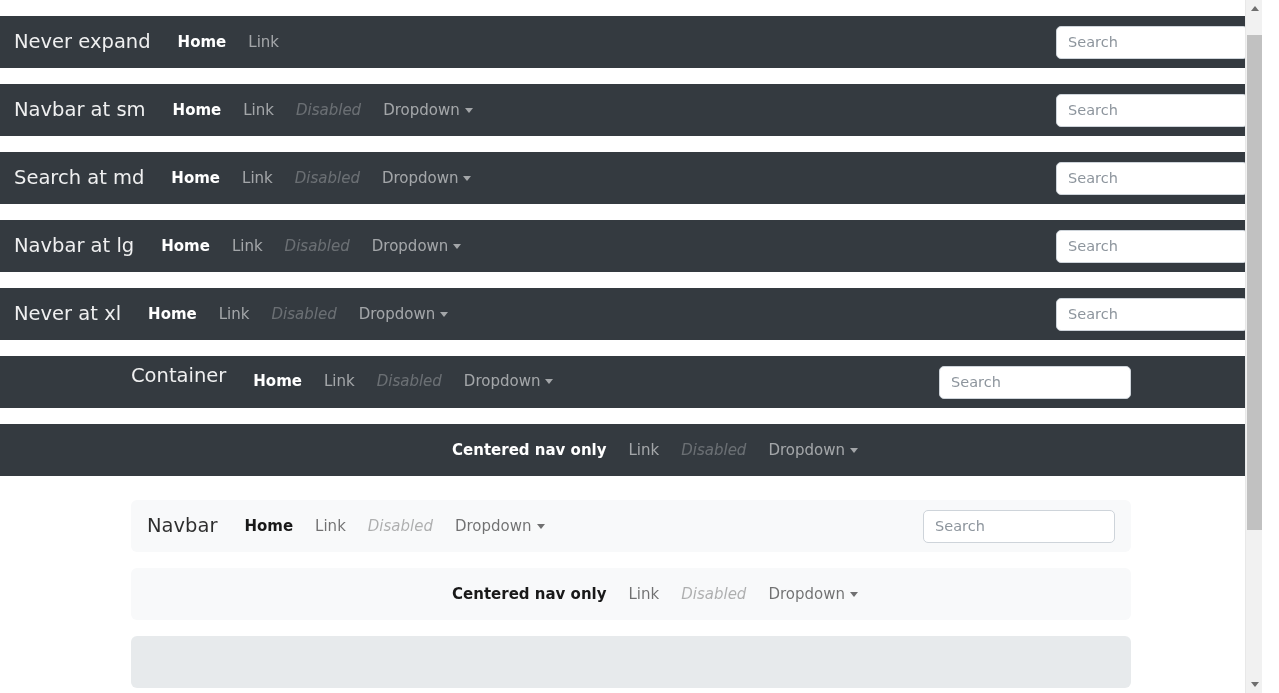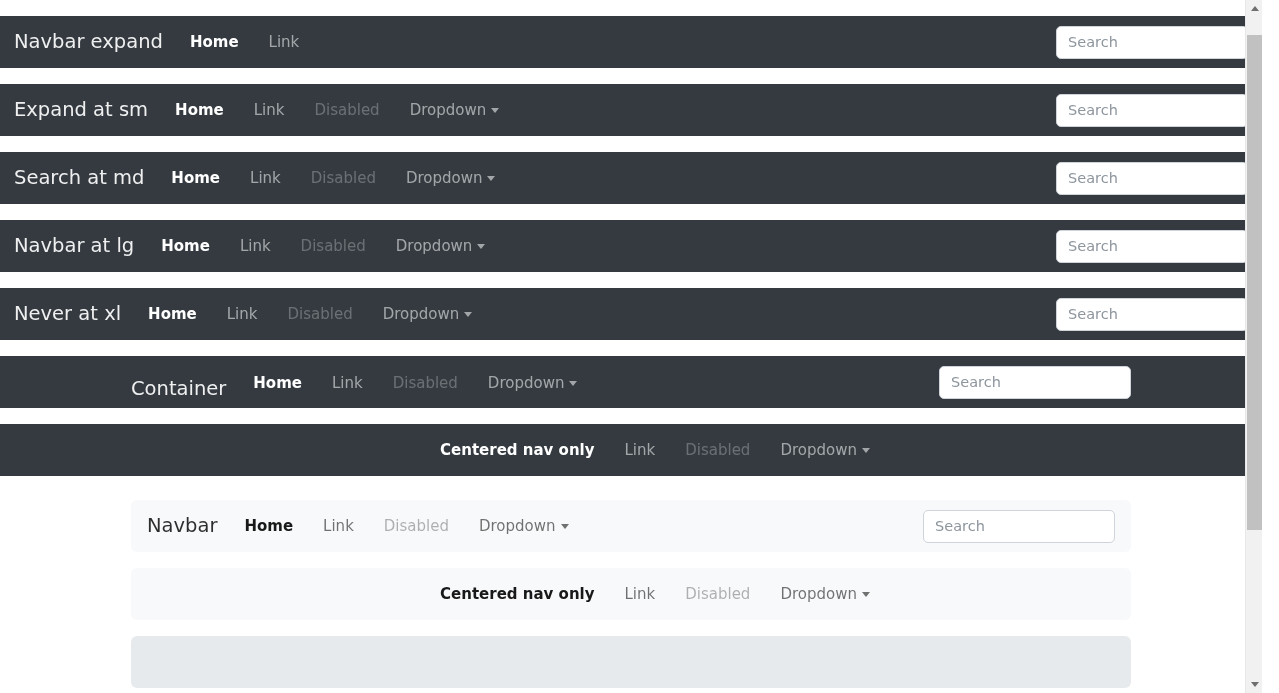--- a/index.html
+++ b/index.html
@@ -43,38 +43,39 @@
     white-space: nowrap;
     margin-right: 16px;
   }
   .navbar.light .brand, .navbar.light2 .brand {
     color: rgba(0,0,0,0.82);
   }
 
   .nav-links {
     display: flex;
     align-items: center;
-    gap: 8px;
+    gap: 0px;
   }
   .nav-link {
     font-size: 15px;
     line-height: 1;
     padding: 8px 11px;
     white-space: nowrap;
     color: rgba(255,255,255,0.55);
     text-decoration: none;
     display: inline-flex;
     align-items: center;
   }
   .nav-link.active {
     color: #ffffff;
     font-weight: 600;
   }
   .nav-link.disabled {
     color: rgba(255,255,255,0.27);
+    font-style: italic;
   }
   .navbar.light .nav-link, .navbar.light2 .nav-link { color: rgba(0,0,0,0.55); }
   .navbar.light .nav-link.active, .navbar.light2 .nav-link.active { color: rgba(0,0,0,0.9); font-weight: 600; }
   .navbar.light .nav-link.disabled, .navbar.light2 .nav-link.disabled { color: rgba(0,0,0,0.3); }
 
   .caret {
     display: inline-block;
     margin-left: 5px;
     width: 0; height: 0;
     border-left: 4.5px solid transparent;
@@ -121,21 +122,21 @@
   }
 
   .gap { height: 16px; }
 
   
   .inner-container {
     width: 100%;
     max-width: 1000px;
     margin: 15px auto;
     display: flex;
-    align-items: flex-end;
+    align-items: flex-start;
   }
   .centered-wrap {
     width: 100%;
     display: flex;
     justify-content: center;
     align-items: center;
     margin-left: 48px;
   }
 
   .light-section {
@@ -181,33 +182,33 @@
 </style>
 </head>
 <body>
 
 <div class="page">
 
 
   <div class="gap"></div>
 
   <div class="navbar">
-    <span class="brand">Navbar expand</span>
-    <div class="nav-links">
-      <a class="nav-link active">Home</a>
-      <a class="nav-link">Link</a>
-    </div>
-    <span class="spacer"></span>
-    <input class="search-input" type="text" placeholder="Search" style="">
-  </div>
-
-  <div class="gap"></div>
-
-  <div class="navbar">
-    <span class="brand">Expand at sm</span>
+    <span class="brand">Never expand</span>
+    <div class="nav-links">
+      <a class="nav-link active">Home</a>
+      <a class="nav-link">Link</a>
+    </div>
+    <span class="spacer"></span>
+    <input class="search-input" type="text" placeholder="Search" style="">
+  </div>
+
+  <div class="gap"></div>
+
+  <div class="navbar">
+    <span class="brand">Navbar at sm</span>
     <div class="nav-links">
       <a class="nav-link active">Home</a>
       <a class="nav-link">Link</a>
       <a class="nav-link disabled">Disabled</a>
       <a class="nav-link">
           <span>Dropdown</span>
           <span class="caret"></span>
         </a>
     </div>
     <span class="spacer"></span>

